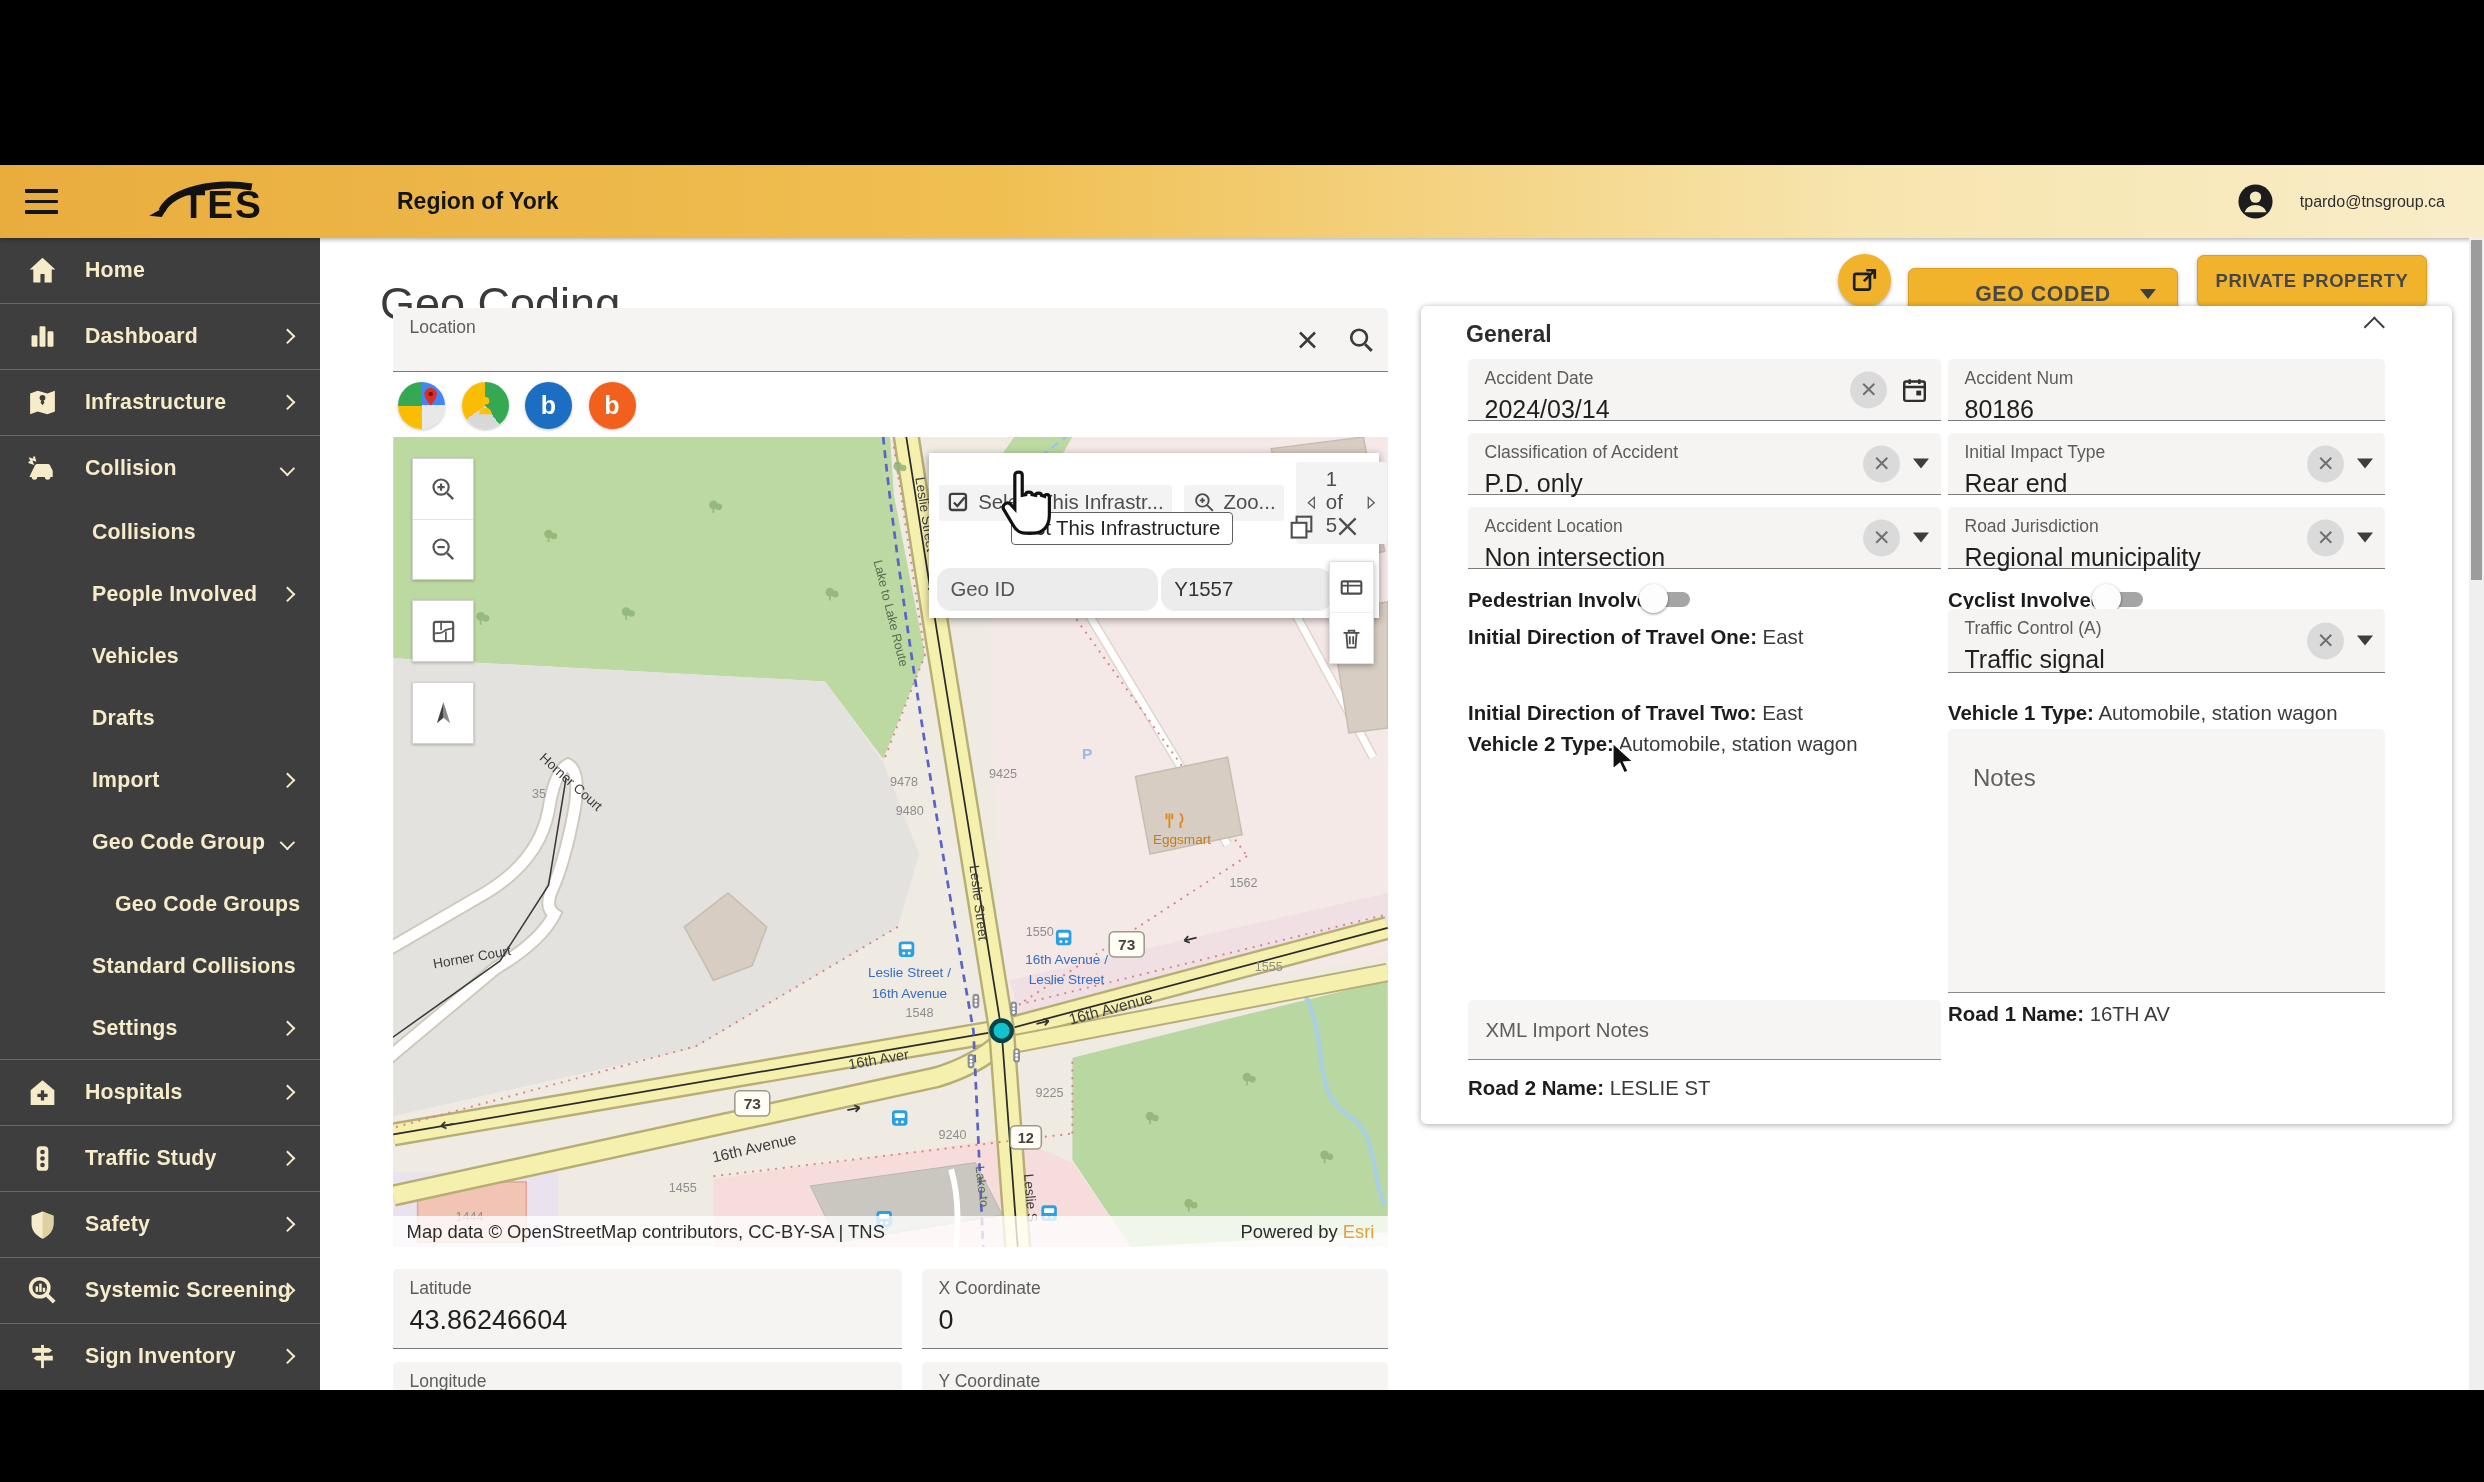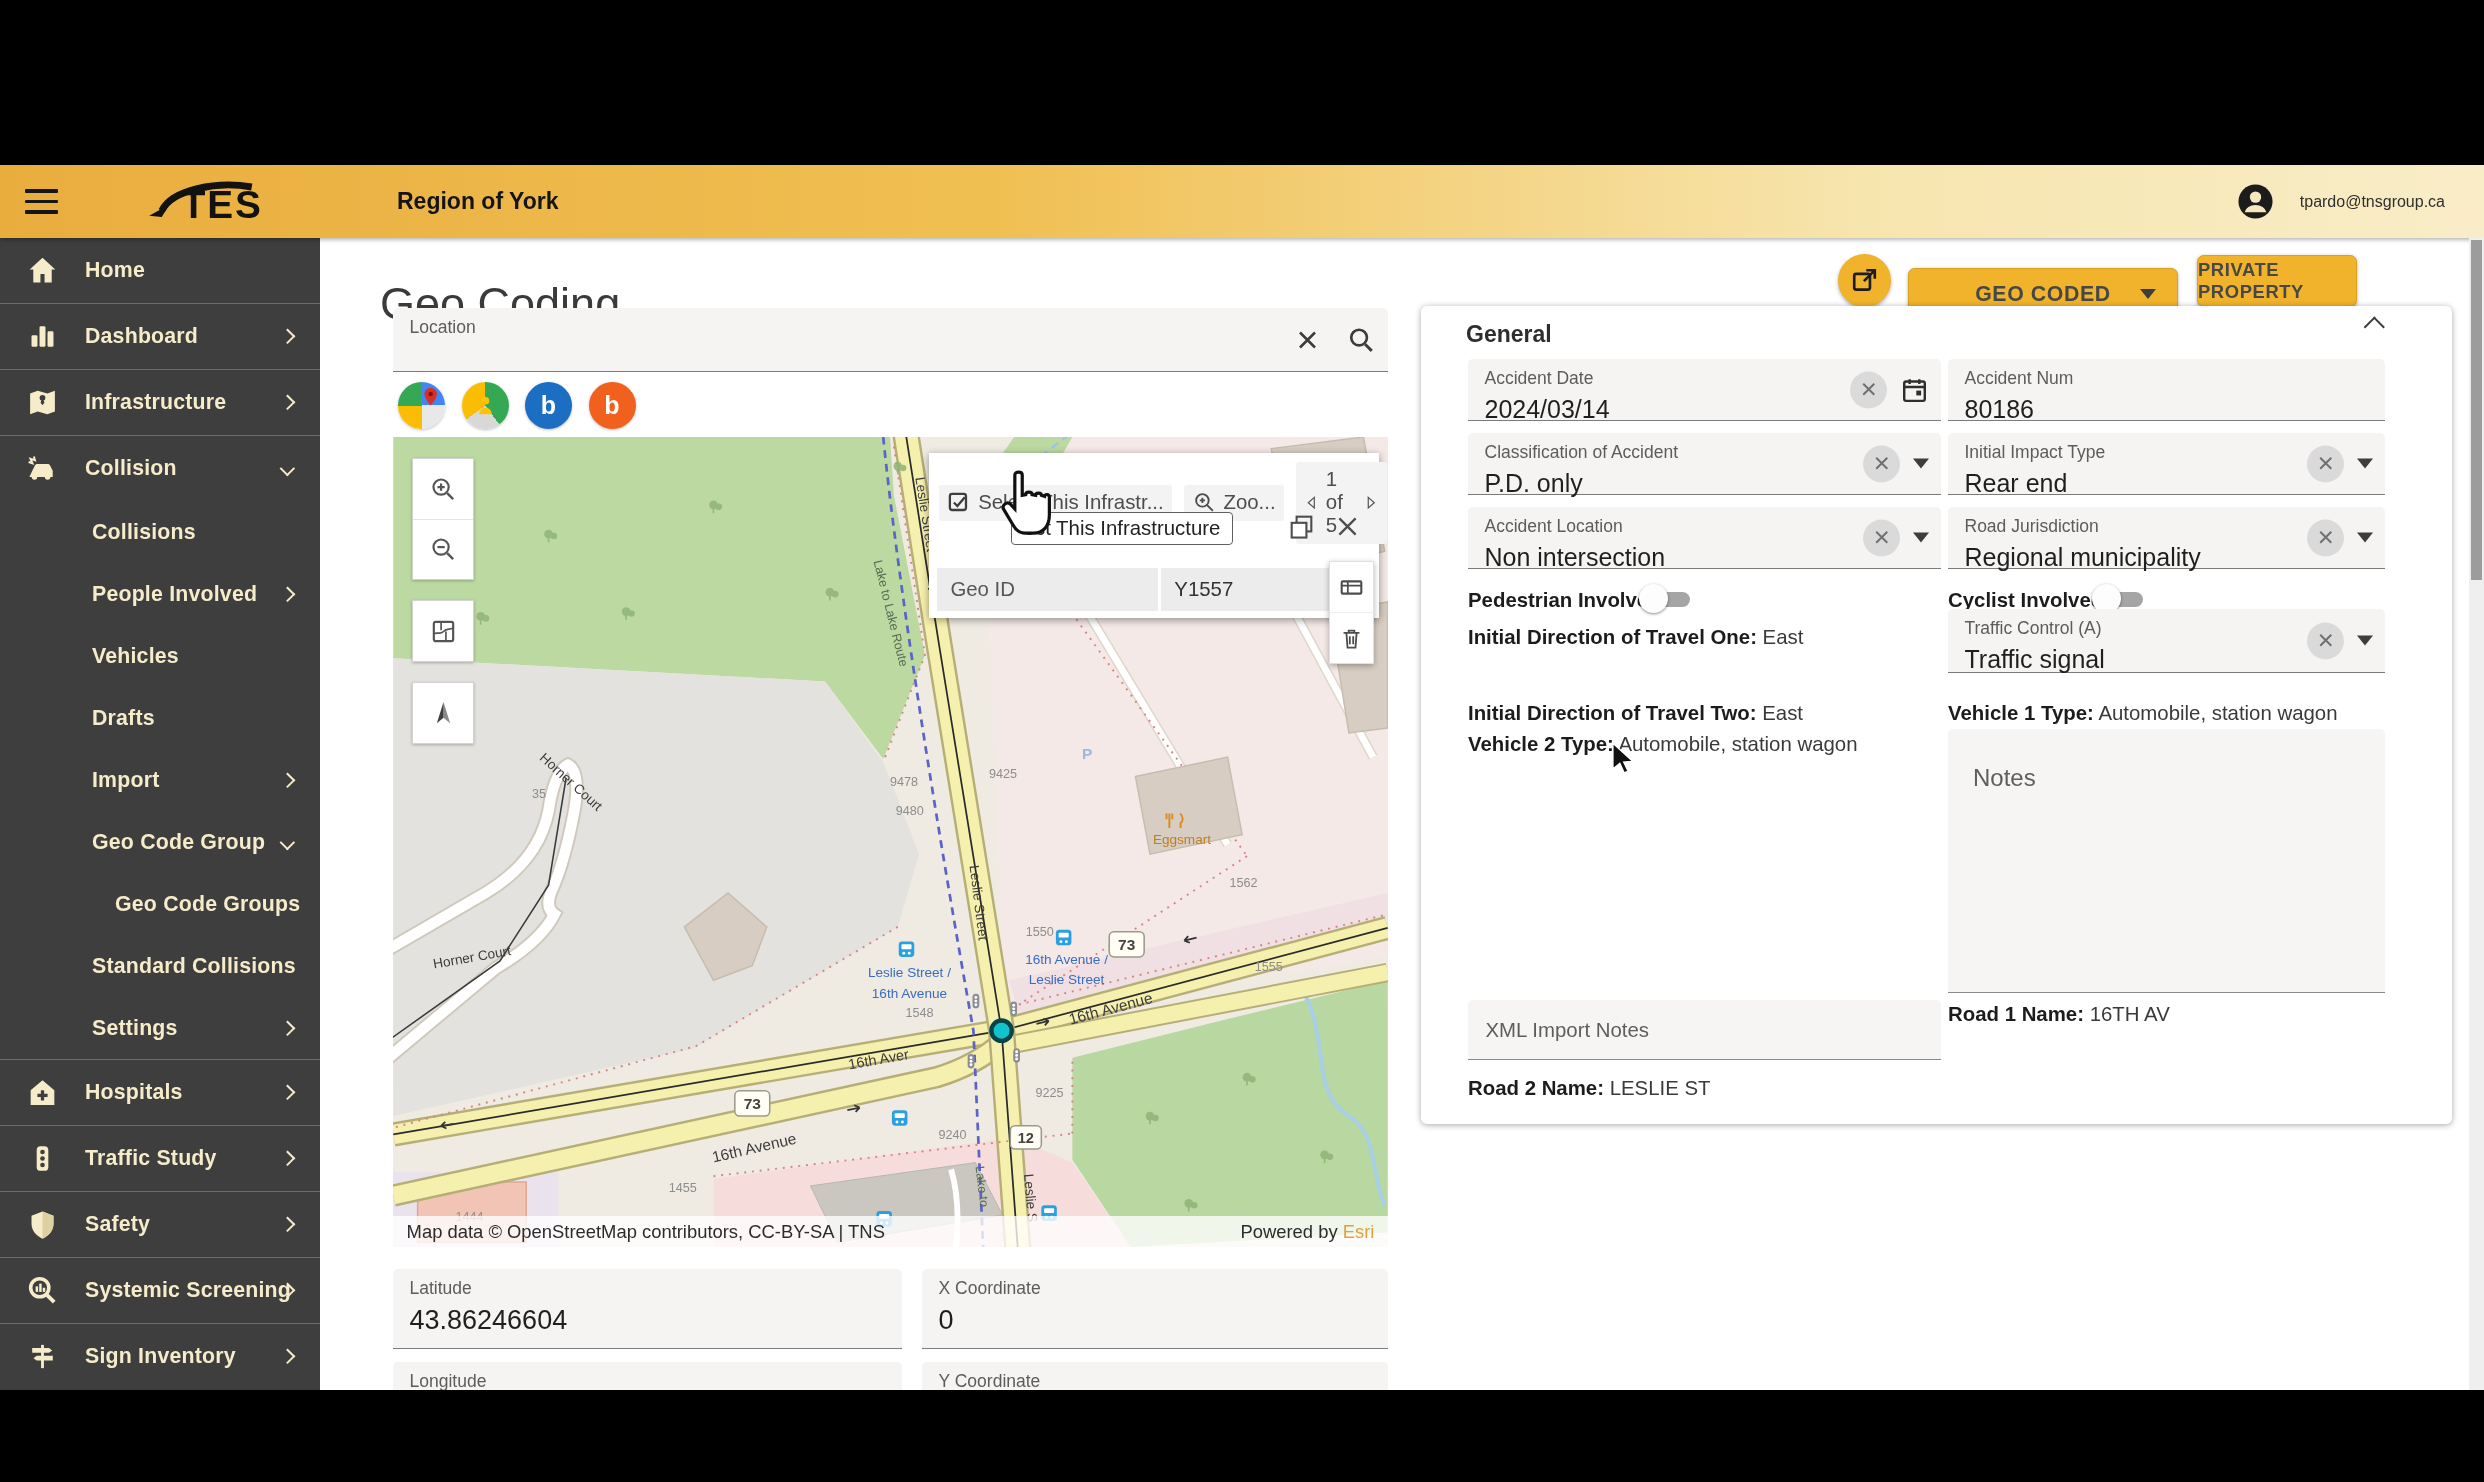--- a/index.html
+++ b/index.html
@@ -70,21 +70,21 @@
   .popup{position:absolute;left:609px;top:215px;width:450px;height:165px;background:#fff;z-index:7;
     box-shadow:0 1.9px 7.8px rgba(0,0,0,.4);}
   .popup-row1{position:absolute;left:9.7px;top:8.7px;right:7.8px;display:flex;align-items:center;gap:11.6px;}
   .pill{background:#f3f3f3;border-radius:2.9px;padding:6.8px 8.7px;display:flex;align-items:center;gap:7.8px;
     color:#4d4d4d;font-size:20.4px;cursor:pointer;white-space:nowrap;}
   .pager{margin-left:auto;background:#f3f3f3;border-radius:2.9px;padding:6.8px 9.7px;display:flex;align-items:center;gap:9.7px;
     color:#4d4d4d;font-size:20.4px;}
   .popup-actions{position:absolute;right:19.4px;top:60px;display:flex;gap:19.4px;z-index:2;}
   .icon-btn{cursor:pointer;display:flex;align-items:center;justify-content:center;}
   .popup-kv{position:absolute;left:7.8px;top:115px;display:flex;gap:2.9px;}
-  .popup-kv .cell{background:#ececec;height:43px;display:flex;align-items:center;padding:0 13.6px;font-size:20.4px;}
+  .popup-kv .cell{background:#ececec;height:43px;display:flex;align-items:center;padding:0 13.6px;font-size:20.4px;border-radius:14px;}
   .popup-kv .k{width:221px;color:#565656;}
   .popup-kv .v{width:171px;color:#333;}
   .popup-side{position:absolute;left:1009px;top:323px;width:45px;height:103px;background:#fff;z-index:8;
     border:1px solid #e0e0e0;box-shadow:0 1.9px 5.8px rgba(0,0,0,.3);display:flex;flex-direction:column;}
   .popup-side .icon-btn{flex:1;}
   .popup-side .icon-btn + .icon-btn{border-top:1px solid #eee;}
   .tooltip{position:absolute;left:691px;top:274px;background:#fff;border:1px solid #5f5f5f;border-radius:3.9px;
     padding:3.9px 11.6px;font-size:20.4px;color:#222;z-index:8;white-space:nowrap;}
   .hand-cursor{position:absolute;left:671px;top:229px;z-index:9;}
   .mouse-cursor{position:absolute;left:1291px;top:505px;z-index:9;}
@@ -289,21 +289,21 @@
     <div class="ext-btn">
       <svg width="29" height="29" viewBox="0 0 24 24">
         <rect x="3.5" y="6.5" width="13" height="13" rx="1.5" fill="none" stroke="#1d1d1d" stroke-width="2.2"></rect>
         <path d="M13.5 3.5h7v7M20 4l-8.5 8.5" fill="none" stroke="#1d1d1d" stroke-width="2.2"></path>
         </svg>
     </div>
     <div class="btn-gold" style="left:1588px;top:30px;width:270px;height:52px;">
       <span>GEO CODED</span>
       <span class="caret-down" style="position:absolute;right:21.3px;"></span>
     </div>
-    <div class="btn-gold" style="left:1877px;top:16.5px;width:160px;height:52px;">
+    <div class="btn-gold" style="left:1877px;top:16.5px;width:230px;height:52px;">
       <span style="font-size:18.4px;">PRIVATE PROPERTY</span>
     </div>
 
     <div class="fld search">
       <span class="lbl">Location</span>
       <span class="icons">
         <svg width="25" height="25" viewBox="0 0 20 20">
           <path d="M4 4l12 12M16 4L4 16" stroke="#3c3c3c" stroke-width="2" fill="none"></path>
           </svg>
         <svg width="29" height="29" viewBox="0 0 24 24" style="margin-left:13.6px">

